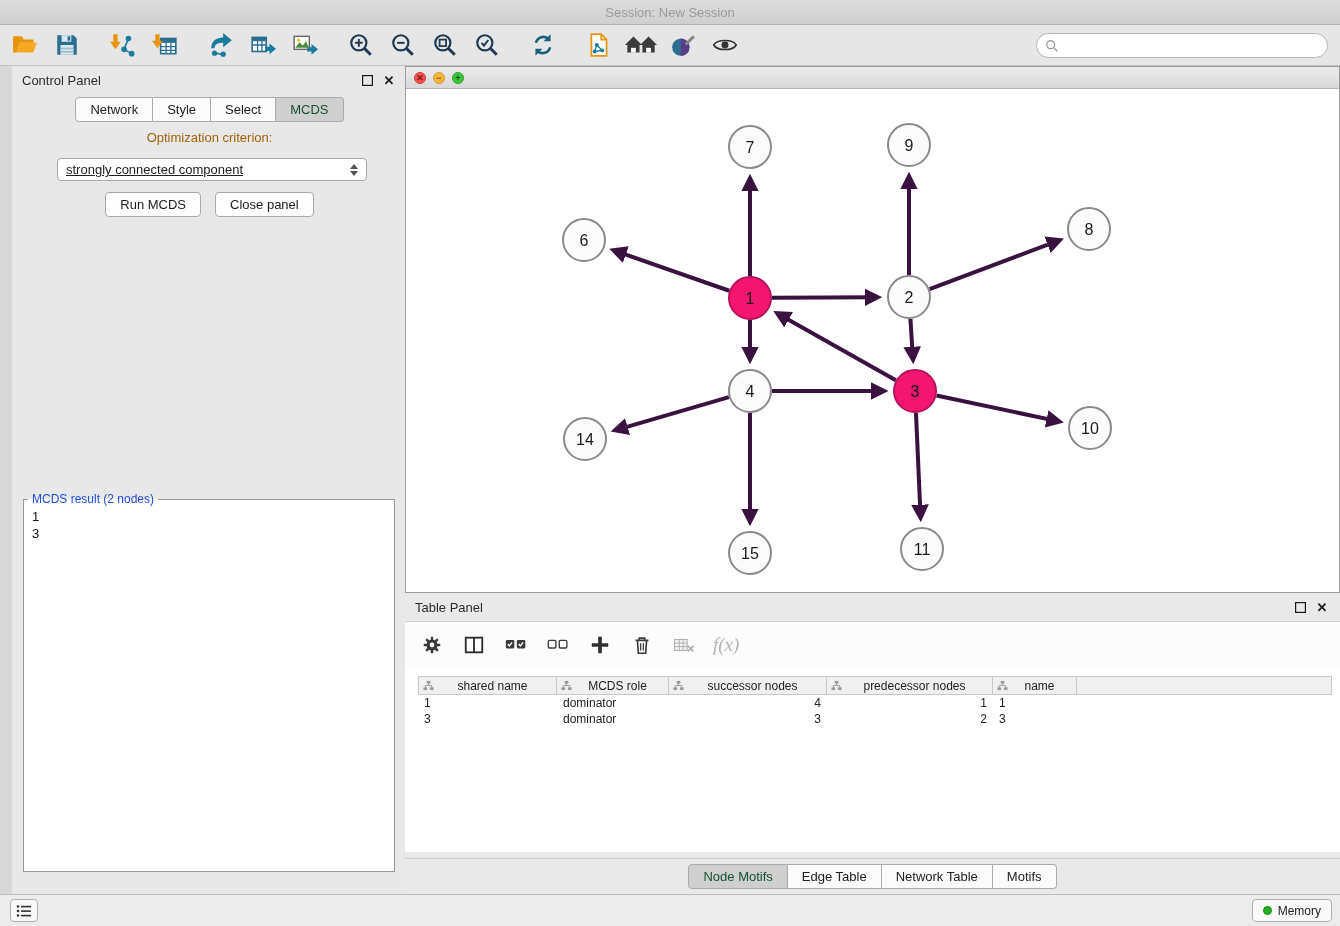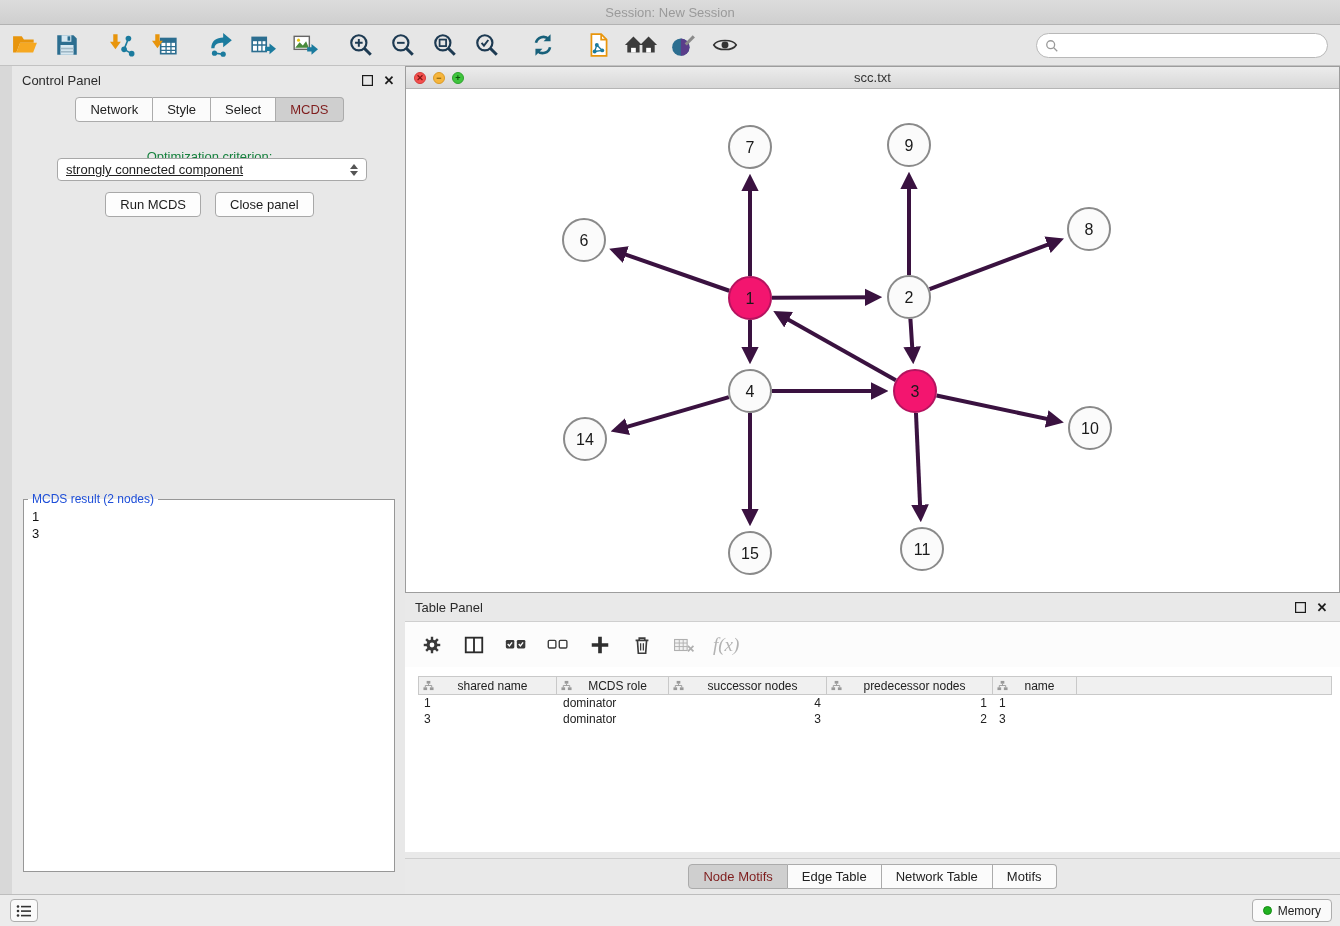--- a/index.html
+++ b/index.html
@@ -32,22 +32,22 @@
     background:#e8e8e8; border-right:1px solid #bdbdbd; }
   .panel-head { height:28px; display:flex; align-items:center; padding:0 10px; }
   .panel-head .ptitle { font-size:13px; color:#2b2b2b; flex:1; }
   .mini-ico { width:16px; height:16px; display:flex; align-items:center; justify-content:center;
     font-size:13px; font-weight:bold; color:#1a1a1a; margin-left:6px; cursor:default; }
   .seg-tabs { display:flex; justify-content:center; margin-top:3px; }
   .seg-tab { font-size:13px; padding:4px 14px; background:#fbfbfb; border:1px solid #ababab;
     border-left:none; color:#222; }
   .seg-tab:first-child { border-left:1px solid #ababab; border-radius:4px 0 0 4px; }
   .seg-tab:last-child { border-radius:0 4px 4px 0; }
-  .seg-tab.active { background:#cfcfcf; color:#7f1d1d; }
-  .opt-label { text-align:center; font-size:13px; margin-top:27px; color:#15803d; }
+  .seg-tab.active { background:#cfcfcf; color:#14532d; }
+  .opt-label { text-align:center; font-size:13px; margin-top:8px; color:#a16207; }
   .select { position:absolute; left:45px; top:92px; width:310px; height:23px;
     background:#fff; border:1px solid #a8a8a8; border-radius:4px;
     display:flex; align-items:center; font-size:13px; padding-left:8px;text-decoration:underline; }
   .select .sel-label { flex:1; }
   .select-arrows { width:16px; display:flex; flex-direction:column; align-items:center; margin-right:4px; }
   .select-arrows i { display:block; width:0; height:0; border-left:4px solid transparent; border-right:4px solid transparent; }
   .select-arrows i.up { border-bottom:5px solid #555; margin-bottom:2px; }
   .select-arrows i.dn { border-top:5px solid #555; }
   .btn-row { position:absolute; left:0; top:126px; width:100%; display:flex; justify-content:center; gap:14px; }
   .pbtn { font-size:13px; padding:4px 14px; background:#fdfdfd; border:1px solid #a8a8a8; border-radius:4px; color:#1c1c1c; }
@@ -298,21 +298,20 @@
   </fieldset>
 </div>
 
 <div class="net-window">
   <div class="net-titlebar">
     <div class="lights">
       <span class="light red">✕</span>
       <span class="light yellow">−</span>
       <span class="light green">+</span>
     </div>
-    <span class="ntitle">scc.txt</span>
   </div>
   <svg class="net-canvas" width="933" height="503" viewBox="0 0 933 503">
       <defs>
         <marker id="arrowhead" viewBox="0 0 10 10" refX="7" refY="5" markerWidth="4.4" markerHeight="4.4" orient="auto">
           <path d="M0 0L10 5L0 10z" fill="#3a1240"></path>
         </marker>
       </defs>
       <line x1="344" y1="187" x2="344" y2="90" stroke="#3a1240" stroke-width="4" marker-end="url(#arrowhead)"></line>
       <line x1="323.23121807335133" y1="201.7434376400866" x2="208.20913734785262" y2="161.55499979623767" stroke="#3a1240" stroke-width="4" marker-end="url(#arrowhead)"></line>
       <line x1="365.9995649035371" y1="208.86163795658152" x2="471.0006328675824" y2="208.20125388133596" stroke="#3a1240" stroke-width="4" marker-end="url(#arrowhead)"></line>

